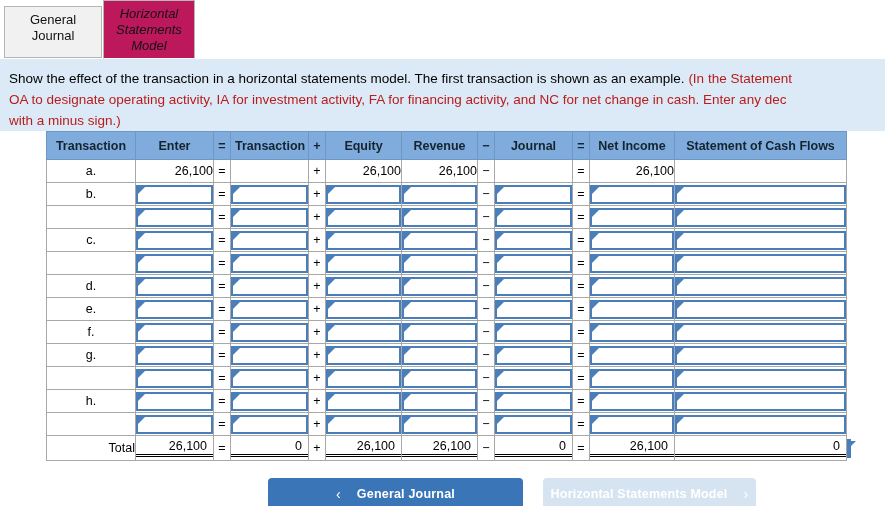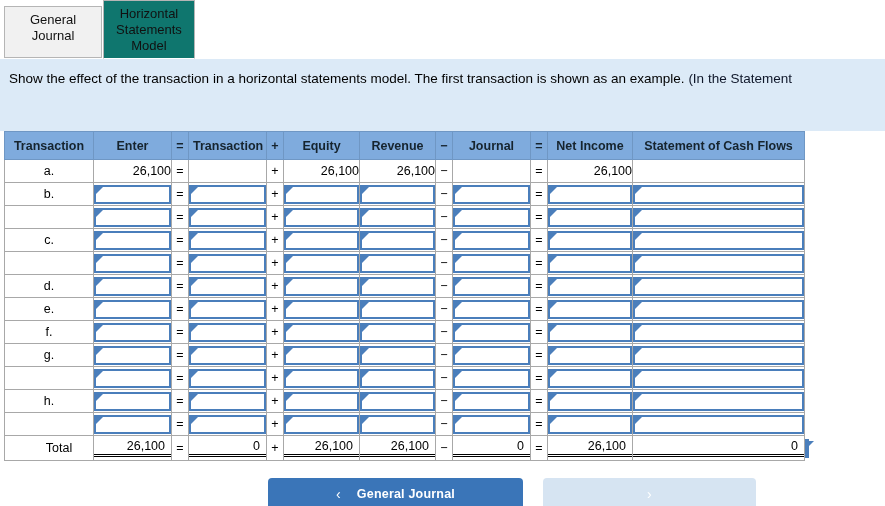--- a/index.html
+++ b/index.html
@@ -42,45 +42,47 @@
     height: 52px;
     top: 6px;
     background: #f1f1f1;
     border-bottom: 1px solid #b5b5b5;
   }
   .tab.active {
     left: 103px;
     width: 92px;
     height: 59px;
     top: 0;
-    background: #0f766e;
+    background: #be185d;
     border-bottom: 1px solid #ffffff;
     z-index: 3;
+    font-style: italic;
   }
 
   
   .instructions {
     background: #dceaf7;
     padding: 9px 8px 12px 9px;
     box-sizing: border-box;
     width: 885px;
     height: 72px;
     overflow: hidden;
     white-space: nowrap;
     font-size: 13.5px;
     line-height: 21px;
   }
   .instructions .line { white-space: nowrap; }
   .ins-black { color: #000000; text-align: center; }
-  .ins-red { color: #0f172a; }
+  .ins-red { color: #b91c1c; }
 
   
   .table-wrap {
     padding: 0 0 0 4px;
     box-sizing: border-box;
+    margin-left: 42px;
   }
   table.hsm {
     border-collapse: collapse;
     table-layout: fixed;
     width: 800px;
     font-size: 12.5px;
   }
   table.hsm th {
     background: #7fabdd;
     border: 1px solid #6f97c4;
@@ -104,21 +106,21 @@
     font-size: 12.5px;
     color: #000;
     width: 20px;
   }
   td.label {
     text-align: center;
     font-size: 12.5px;
     padding-right: 14px;
   }
   td.label.total {
-    text-align: center;
+    text-align: right;
     padding-left: 20px;
     padding-right: 0;
   }
   td.val {
     text-align: right;
     padding-right: 6px;
     font-size: 12.5px;
   }
   td.cellpad { padding: 1px 2px; }
 
@@ -211,20 +213,22 @@
   </div>
   <div class="tab active">
     <div>Horizontal</div>
     <div>Statements</div>
     <div>Model</div>
   </div>
 </div>
 
 <div class="instructions">
   <div class="line"><span class="ins-black">Show the effect of the transaction in a horizontal statements model. The first transaction is shown as an example. </span><span class="ins-red">(In the Statement</span></div>
+  <div class="line ins-red">OA to designate operating activity, IA for investment activity, FA for financing activity, and NC for net change in cash. Enter any dec</div>
+  <div class="line ins-red">with a minus sign.)</div>
 </div>
 
 <div class="table-wrap">
   <table class="hsm">
     <colgroup>
       <col style="width:89px">
         <col style="width:78px">
         <col style="width:17px">
       <col style="width:78px">
         <col style="width:17px">
@@ -763,15 +767,16 @@
       </tbody>
   </table>
 </div>
 
 <div class="footer">
   <button class="btn btn-prev">
     <span class="chev">‹</span>
     <span>General Journal</span>
   </button>
   <button class="btn btn-next">
+    <span>Horizontal Statements Model</span>
     <span class="chev">›</span>
   </button>
 </div>
 
 </body></html>

